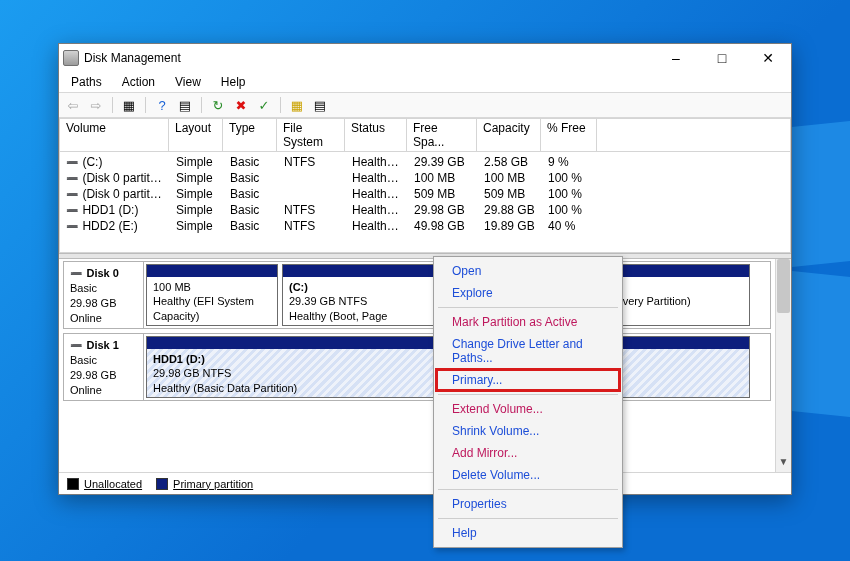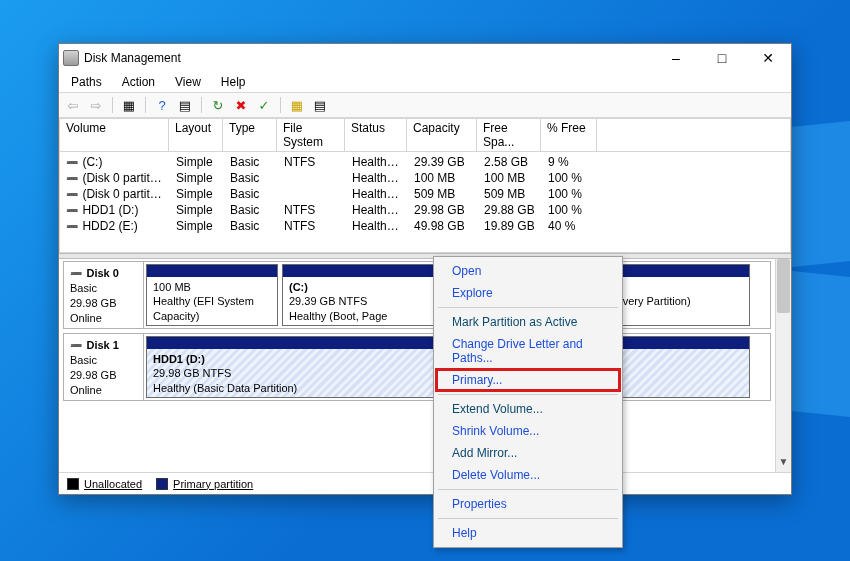--- a/index.html
+++ b/index.html
@@ -89,21 +89,21 @@
   .legend .sw.unalloc { background:#000; }
   .legend .sw.prim { background:#0d1e7d; }
   
   
   .ctxmenu {
     position:absolute; left:374px; top:212px; width:190px;
     background:#f4f4f4; border:1px solid #a0a0a0; box-shadow:2px 3px 6px rgba(0,0,0,.25);
     padding:3px 2px; z-index:50; font-size:12px;
   }
   .ctxmenu .mi { padding:4px 16px; color:#1d4ed8; }
-  .ctxmenu .mi.dis { color:#0c4a6e; }
+  .ctxmenu .mi.dis { color:#be185d; }
   .ctxmenu hr { border:none; border-top:1px solid #cdcdcd; margin:3px 2px;}
   .ctxmenu .mi.hl { outline:3px solid #d81a1a; outline-offset:-2px; }
 </style>
 </head>
 <body>
 
 <div class="bg-logo">
   <div></div>
     <div></div>
     <div></div>
@@ -143,22 +143,22 @@
     <div class="tbtn">▤</div>
   </div>
 
   <div class="content">
     <div class="vol-hdr">
       <div>Volume</div>
       <div>Layout</div>
       <div>Type</div>
       <div>File System</div>
       <div>Status</div>
+      <div>Free Spa...</div>
       <div>Capacity</div>
-      <div>Free Spa...</div>
       <div>% Free</div>
       <div></div>
     </div>
     <div class="vol-body" id="vol-body">
         <div class="vol-row">
           <div class="vicon">(C:)</div>
           <div>Simple</div>
           <div>Basic</div>
           <div>NTFS</div>
           <div>Healthy (B...</div>

